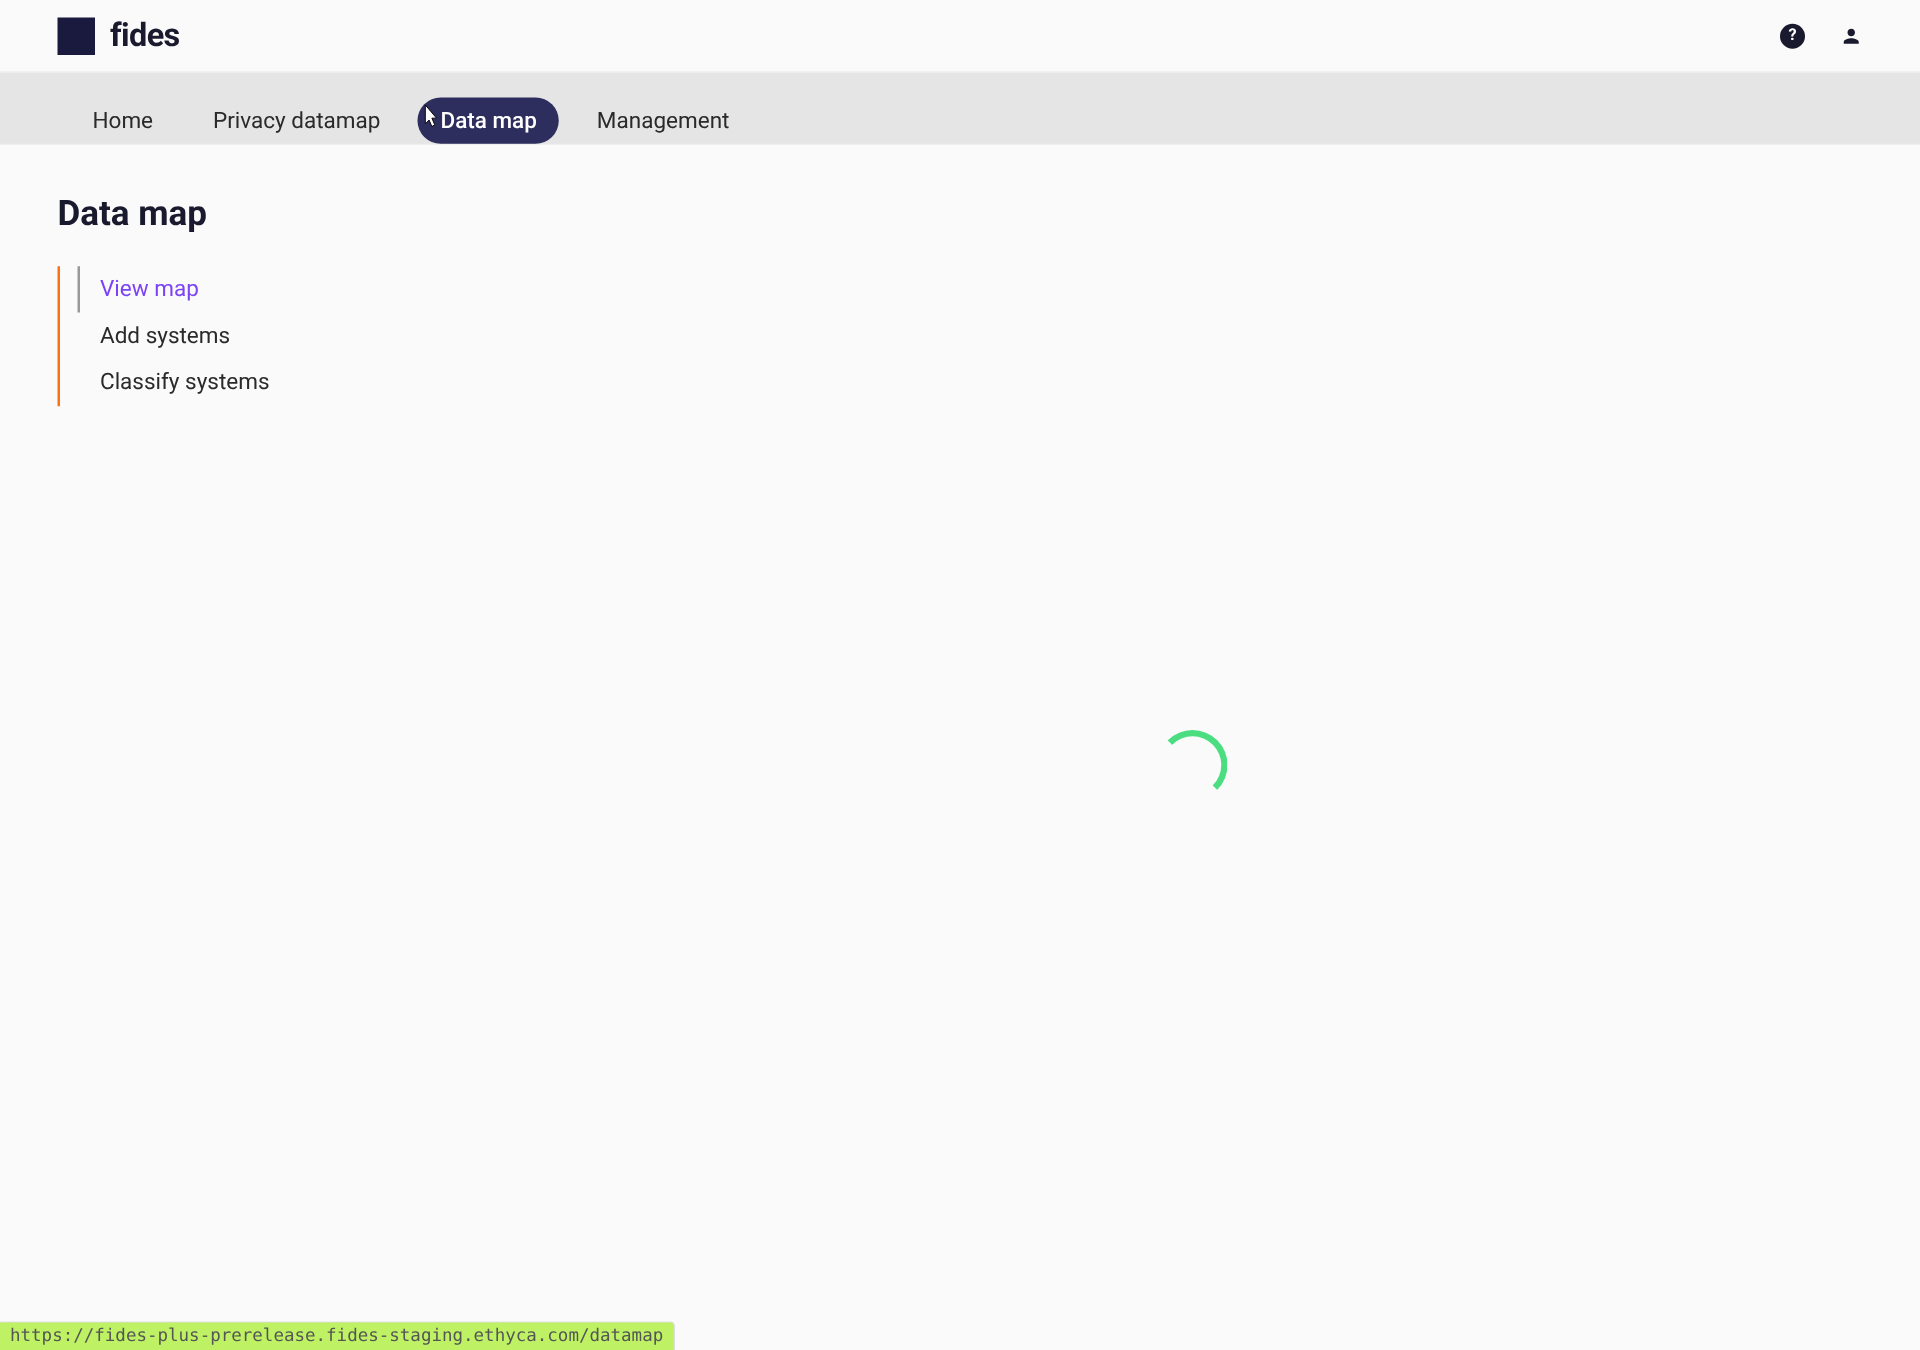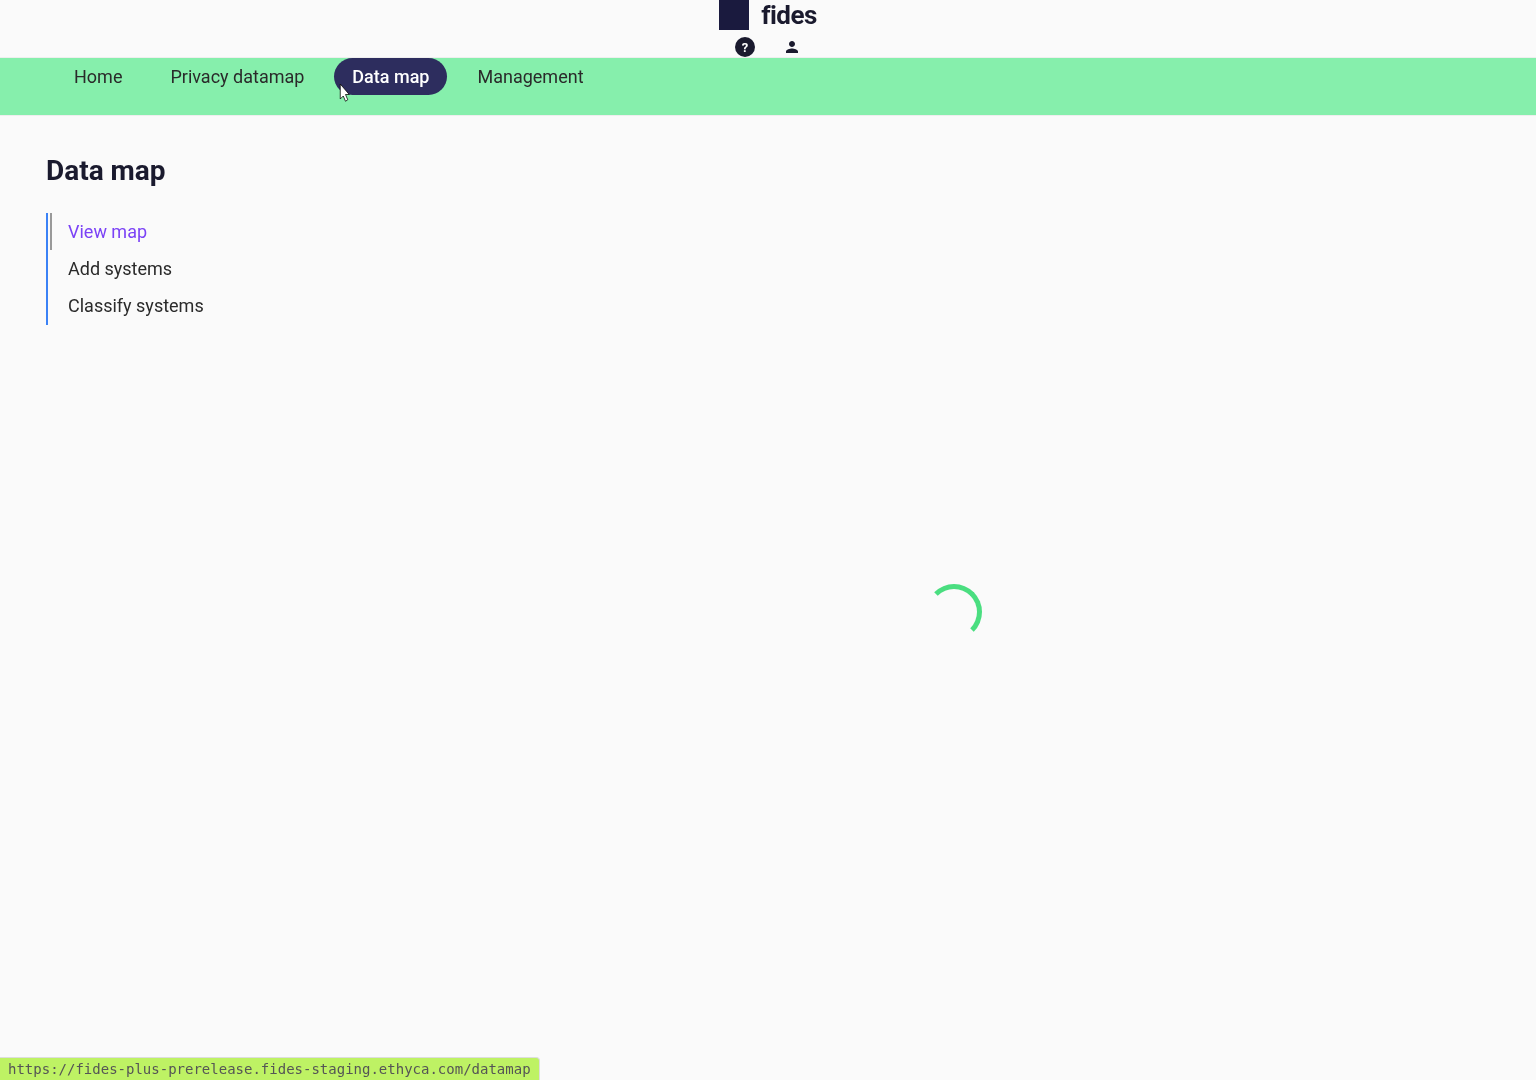--- a/index.html
+++ b/index.html
@@ -16,21 +16,20 @@
       position: relative;
     }
     .header {
       height: 58px;
       background: #fafafa;
       display: flex;
       align-items: center;
       justify-content: space-between;
       padding: 0 46px;
       border-bottom: 1px solid #eee;
-      flex-direction: column;
     }
     .logo-section {
       display: flex;
       align-items: center;
       gap: 12px;
     }
     .logo-mark {
       width: 30px;
       height: 30px;
       background: #1a1a3e;
@@ -65,23 +64,23 @@
       align-items: center;
       justify-content: center;
     }
     .user-icon svg {
       width: 18px;
       height: 18px;
       fill: #1a1a2e;
     }
     .nav-bar {
       height: 58px;
-      background: #86efac;
-      display: flex;
-      align-items: flex-start;
+      background: #e5e5e5;
+      display: flex;
+      align-items: flex-end;
       padding: 0 56px;
       gap: 12px;
       border-bottom: 1px solid #eee;
     }
     .nav-item {
       padding: 8px 18px;
       font-size: 18px;
       color: #2a2a2a;
       cursor: pointer;
       border-radius: 20px;
@@ -98,22 +97,22 @@
     .sidebar {
       width: 240px;
     }
     .page-title {
       font-size: 28px;
       font-weight: 700;
       color: #1a1a2e;
       margin-bottom: 26px;
     }
     .sidebar-nav {
-      border-left: 2px solid #3b82f6;
-      padding-left: 4px;
+      border-left: 2px solid #f97316;
+      padding-left: 16px;
     }
     .sidebar-item {
       padding: 6px 16px;
       font-size: 18px;
       color: #2a2a2a;
       cursor: pointer;
       line-height: 1.4;
       position: relative;
     }
     .sidebar-item.active {

